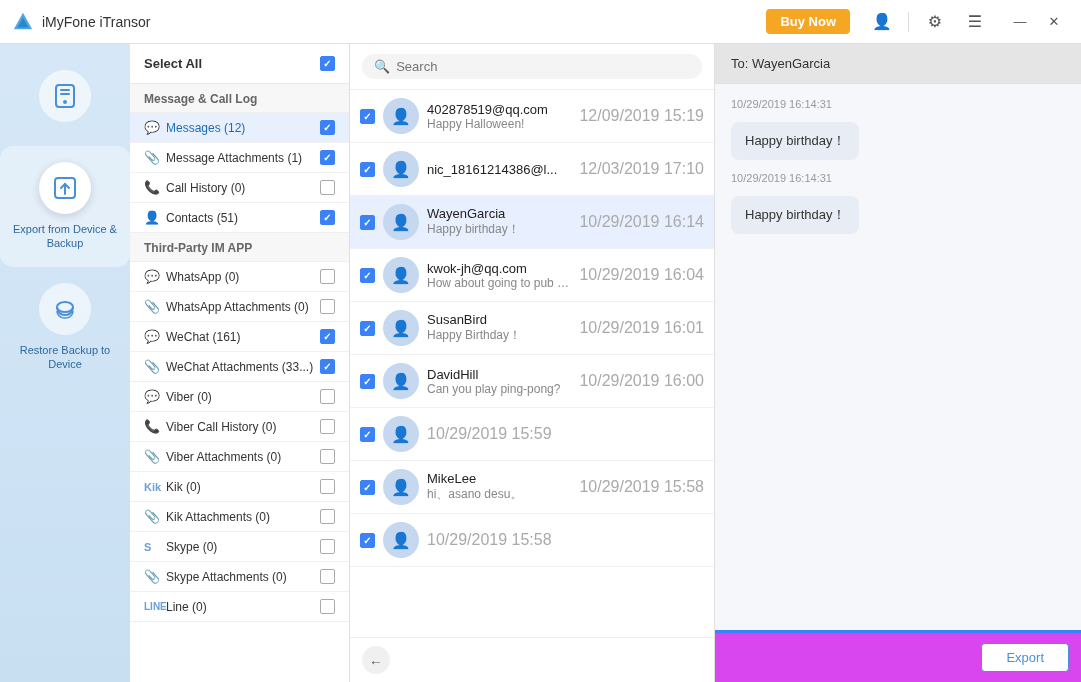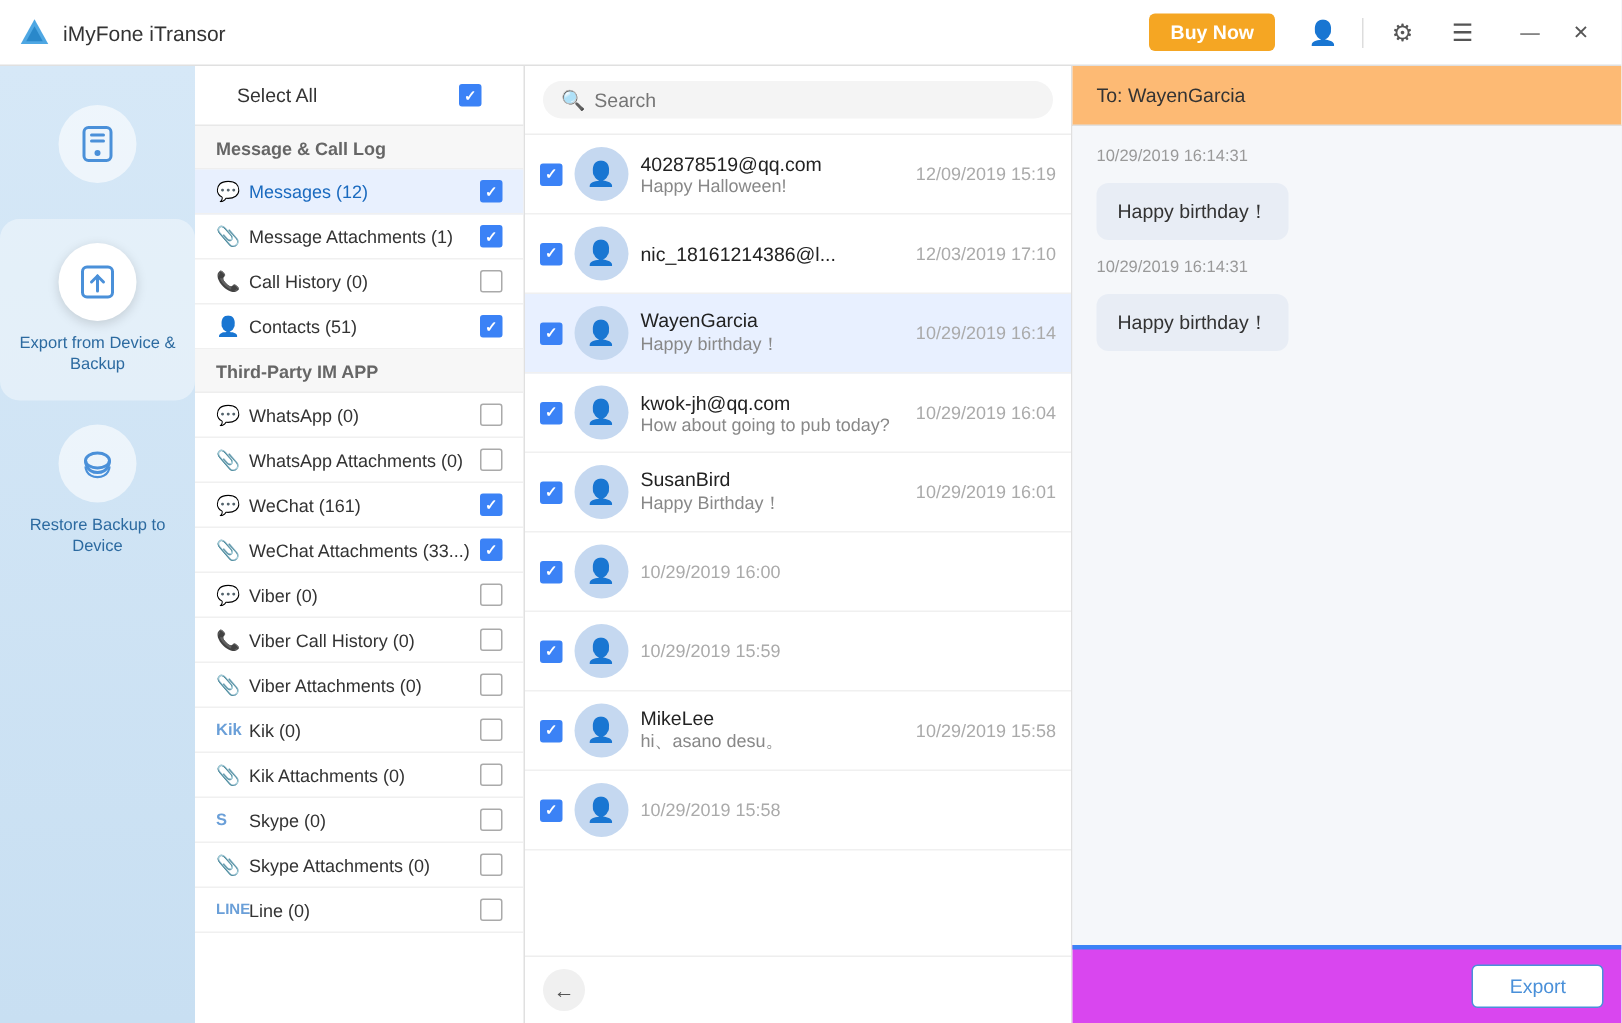--- a/index.html
+++ b/index.html
@@ -139,25 +139,25 @@
       background: #fff;
       border-right: 1px solid #e0e0e0;
       display: flex;
       flex-direction: column;
       overflow-y: auto;
     }
     .select-all-row {
       display: flex;
       align-items: flex-start;
       justify-content: space-between;
-      padding: 12px 28px;
+      padding: 12px 14px;
       border-bottom: 1px solid #e8e8e8;
       font-size: 13px;
       color: #333;
-      font-weight: 400;
+      font-weight: 700;
     }
     .section-header {
       padding: 8px 14px 6px;
       font-size: 12px;
       color: #666;
       font-weight: 600;
       background: #f7f7f7;
       border-bottom: 1px solid #eee;
     }
     .tree-item {
@@ -255,21 +255,21 @@
       display: flex;
       align-items: center;
       justify-content: center;
       font-size: 16px;
       flex-shrink: 0;
       color: #5a8ec0;
     }
     .msg-content { flex: 1; min-width: 0; }
     .msg-name { font-size: 13px; color: #222; font-weight: 500; }
     .msg-preview { font-size: 12px; color: #888; white-space: nowrap; overflow: hidden; text-overflow: ellipsis; }
-    .msg-time { font-size: 12px; color: #aaa; flex-shrink: 0; white-space: nowrap; }
+    .msg-time { font-size: 16px; color: #aaa; flex-shrink: 0; white-space: nowrap; }
     .msg-meta { display: flex; flex-direction: column; align-items: flex-end; gap: 2px; }
 
     .list-footer {
       padding: 8px 12px;
       border-top: 1px solid #eee;
       display: flex;
       align-items: center;
     }
     .nav-arrow {
       width: 28px;
@@ -287,21 +287,21 @@
     
     .detail-panel {
       flex: 1;
       background: #f5f7fa;
       display: flex;
       flex-direction: column;
     }
     .detail-header {
       padding: 12px 16px;
       border-bottom: 1px solid #e0e0e0;
-      background: #fdba74;
+      background: #e5e5e5;
       font-size: 13px;
       color: #333;
     }
     .detail-to { font-weight: 500; }
     .detail-messages {
       flex: 1;
       overflow-y: auto;
       padding: 12px 16px;
       display: flex;
       flex-direction: column;
@@ -572,20 +572,24 @@
     </div>
     <div class="msg-meta">
       <span class="msg-time">10/29/2019 16:01</span>
     </div>
   </div>
         <div class="message-item">
     <div class="msg-checkbox">
       <div class="checkbox checked"></div>
     </div>
     <div class="avatar">👤</div>
+    <div class="msg-content">
+      <div class="msg-name">DavidHill</div>
+      <div class="msg-preview">Can you play ping-pong?</div>
+    </div>
     <div class="msg-meta">
       <span class="msg-time">10/29/2019 16:00</span>
     </div>
   </div>
         <div class="message-item">
     <div class="msg-checkbox">
       <div class="checkbox checked"></div>
     </div>
     <div class="avatar">👤</div>
     <div class="msg-meta">

